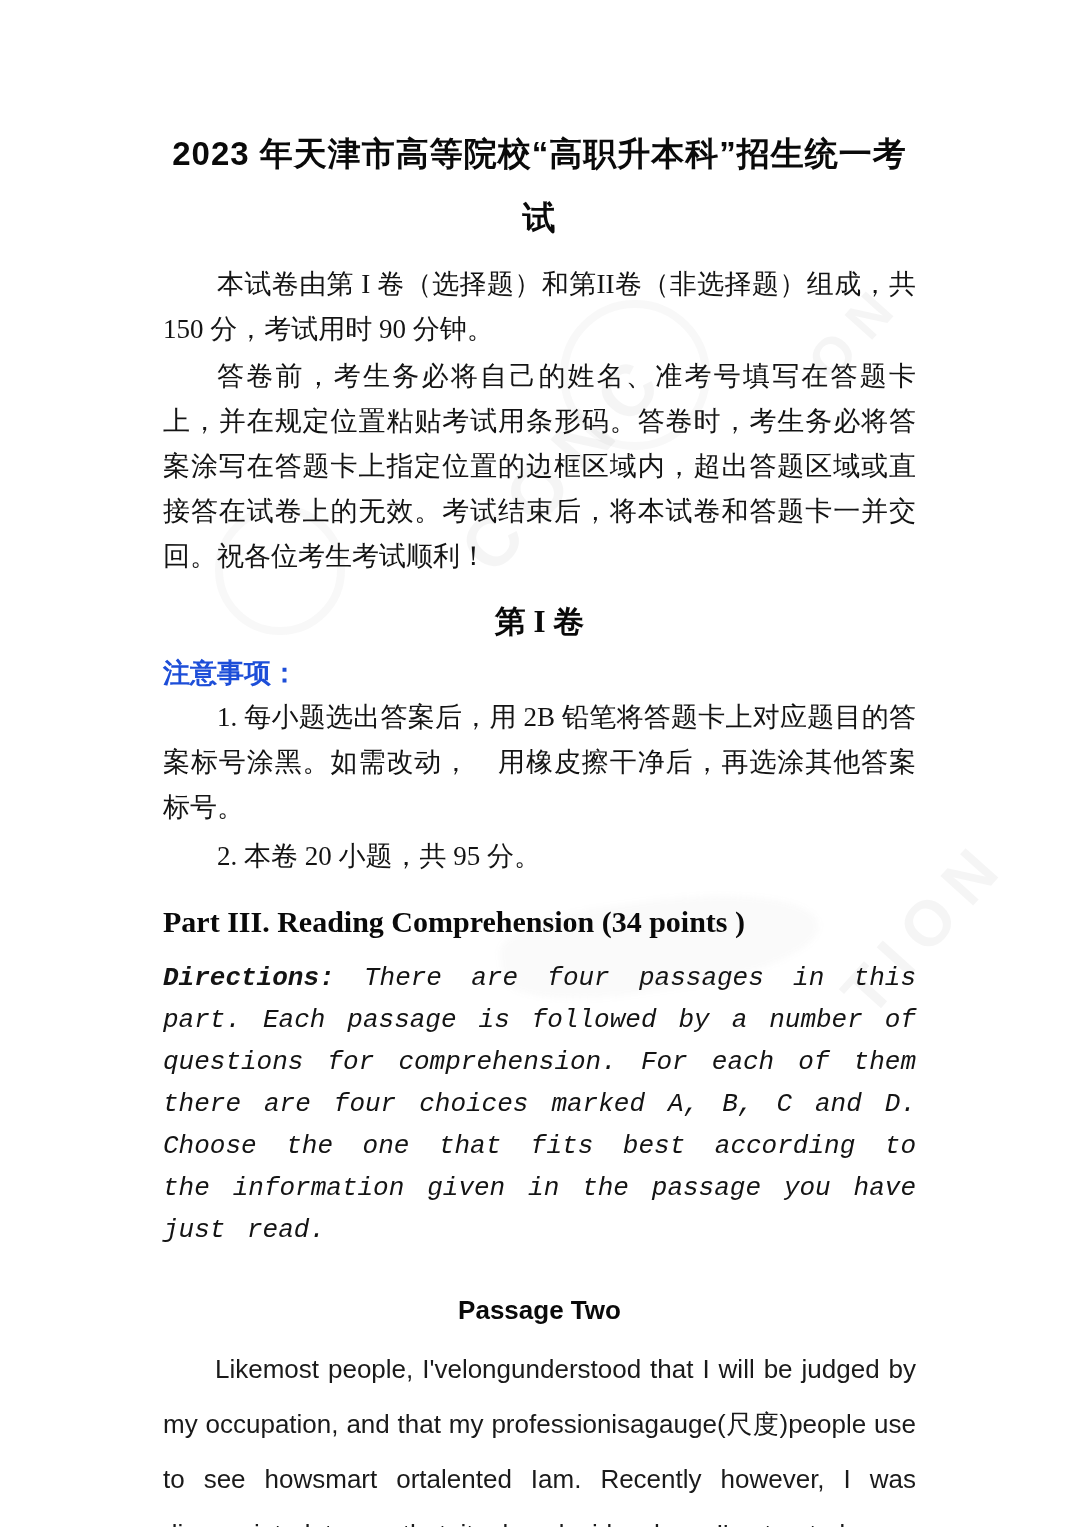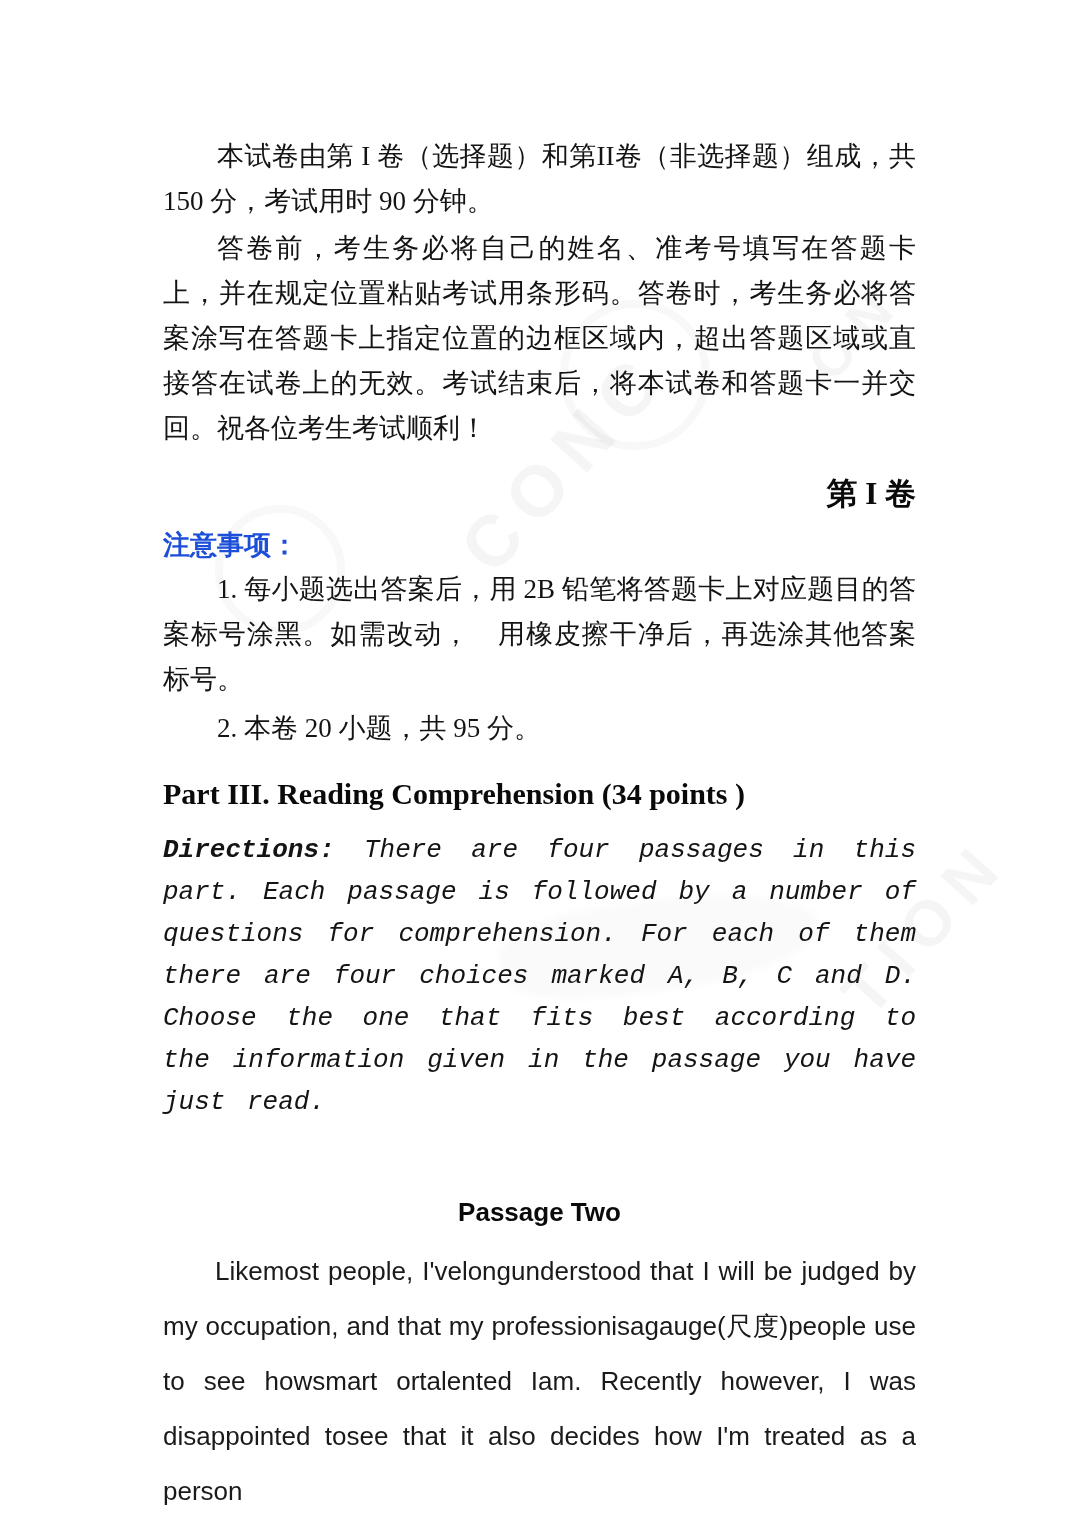--- a/index.html
+++ b/index.html
@@ -43,21 +43,21 @@
     text-indent: 2em;
     color: #141414;
     margin-top: 2px;
   }
   .intro-block { margin-top: 12px; }
 
   .volume-heading {
     font-family: "Liberation Serif", "DejaVu Serif", serif;
     font-weight: 700;
     font-size: 31px;
-    text-align: right;
+    text-align: center;
     margin-top: 22px;
     color: #0a0a0a;
   }
 
   .notes-title {
     font-family: "Liberation Sans", "DejaVu Sans", sans-serif;
     font-weight: 900;
     font-size: 27px;
     margin-top: 12px;
     color: #1d4ed8;
@@ -85,21 +85,21 @@
   }
   .directions .dir-label {
     font-weight: 700;
   }
 
   .passage-heading {
     font-family: "Liberation Sans", "DejaVu Sans", sans-serif;
     font-weight: 700;
     font-size: 26px;
     text-align: center;
-    margin-top: 74px;
+    margin-top: 44px;
     color: #0a0a0a;
   }
 
   .en-para {
     font-family: "Liberation Sans", "DejaVu Sans", sans-serif;
     font-size: 26px;
     line-height: 55px;
     text-align: justify;
     text-align-last: left;
     text-indent: 2em;
@@ -143,20 +143,21 @@
     <div class="wm-circle c1"></div>
     <div class="wm-circle c2"></div>
     <div class="wm-blob b1"></div>
     <div class="wm-frag f1">CONC</div>
     <div class="wm-frag f2">TION</div>
     <div class="wm-frag f3">ON</div>
   </div>
 
   <div class="content">
 
+    <div class="title-line">2023 年天津市高等院校“高职升本科”招生统一考试</div>
 
     <div class="intro-block">
       <p class="cn-para">本试卷由第 I 卷（选择题）和第II卷（非选择题）组成，共 150 分，考试用时 90 分钟。</p>
       <p class="cn-para">答卷前，考生务必将自己的姓名、准考号填写在答题卡上，并在规定位置粘贴考试用条形码。答卷时，考生务必将答案涂写在答题卡上指定位置的边框区域内，超出答题区域或直接答在试卷上的无效。考试结束后，将本试卷和答题卡一并交回。祝各位考生考试顺利！</p>
     </div>
 
     <div class="volume-heading">第 I 卷</div>
 
     <div class="notes-title">注意事项：</div>
     <p class="cn-para note-para">1. 每小题选出答案后，用 2B 铅笔将答题卡上对应题目的答案标号涂黑。如需改动，　用橡皮擦干净后，再选涂其他答案标号。</p>

